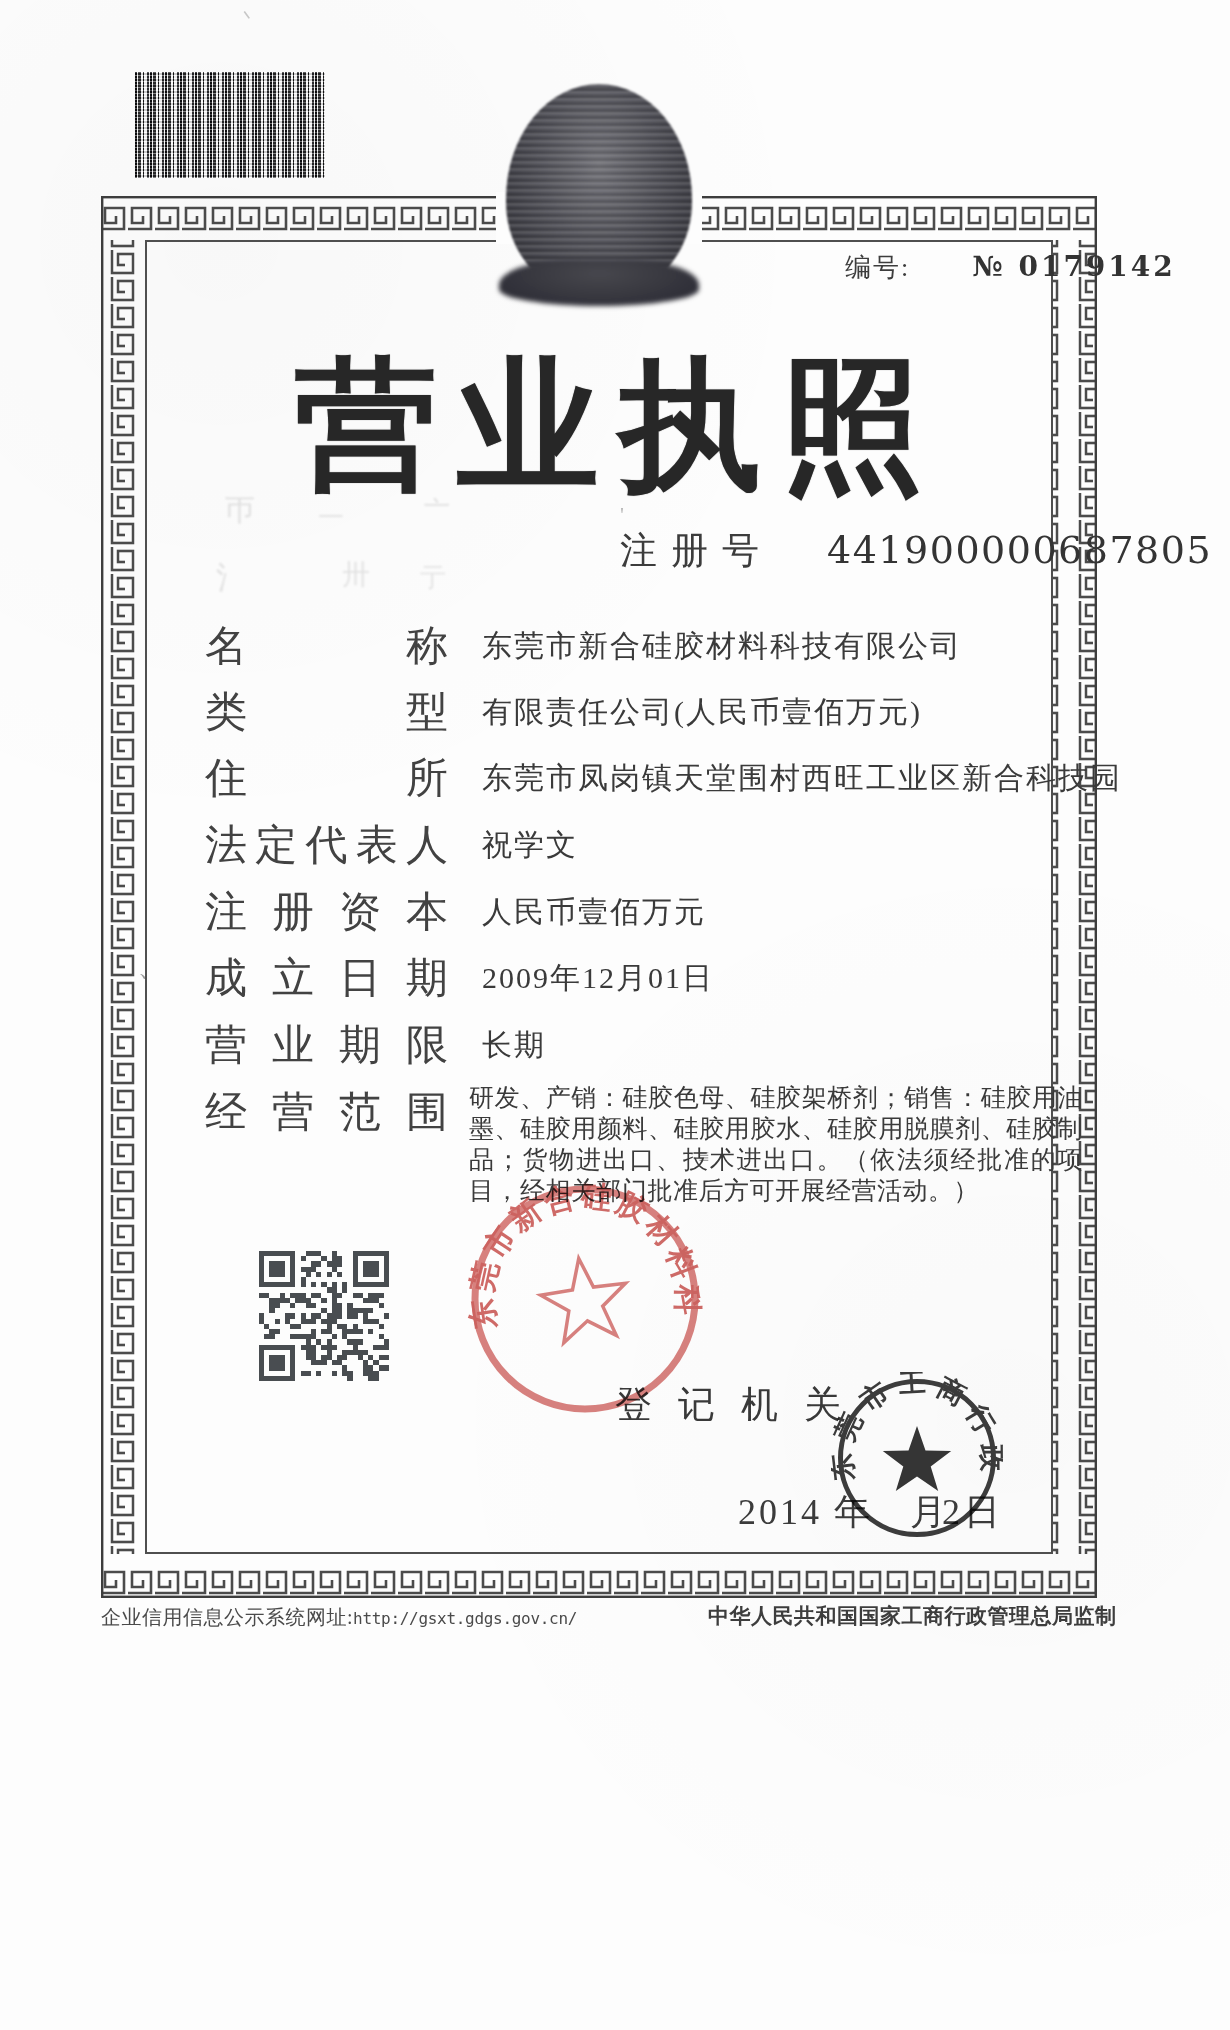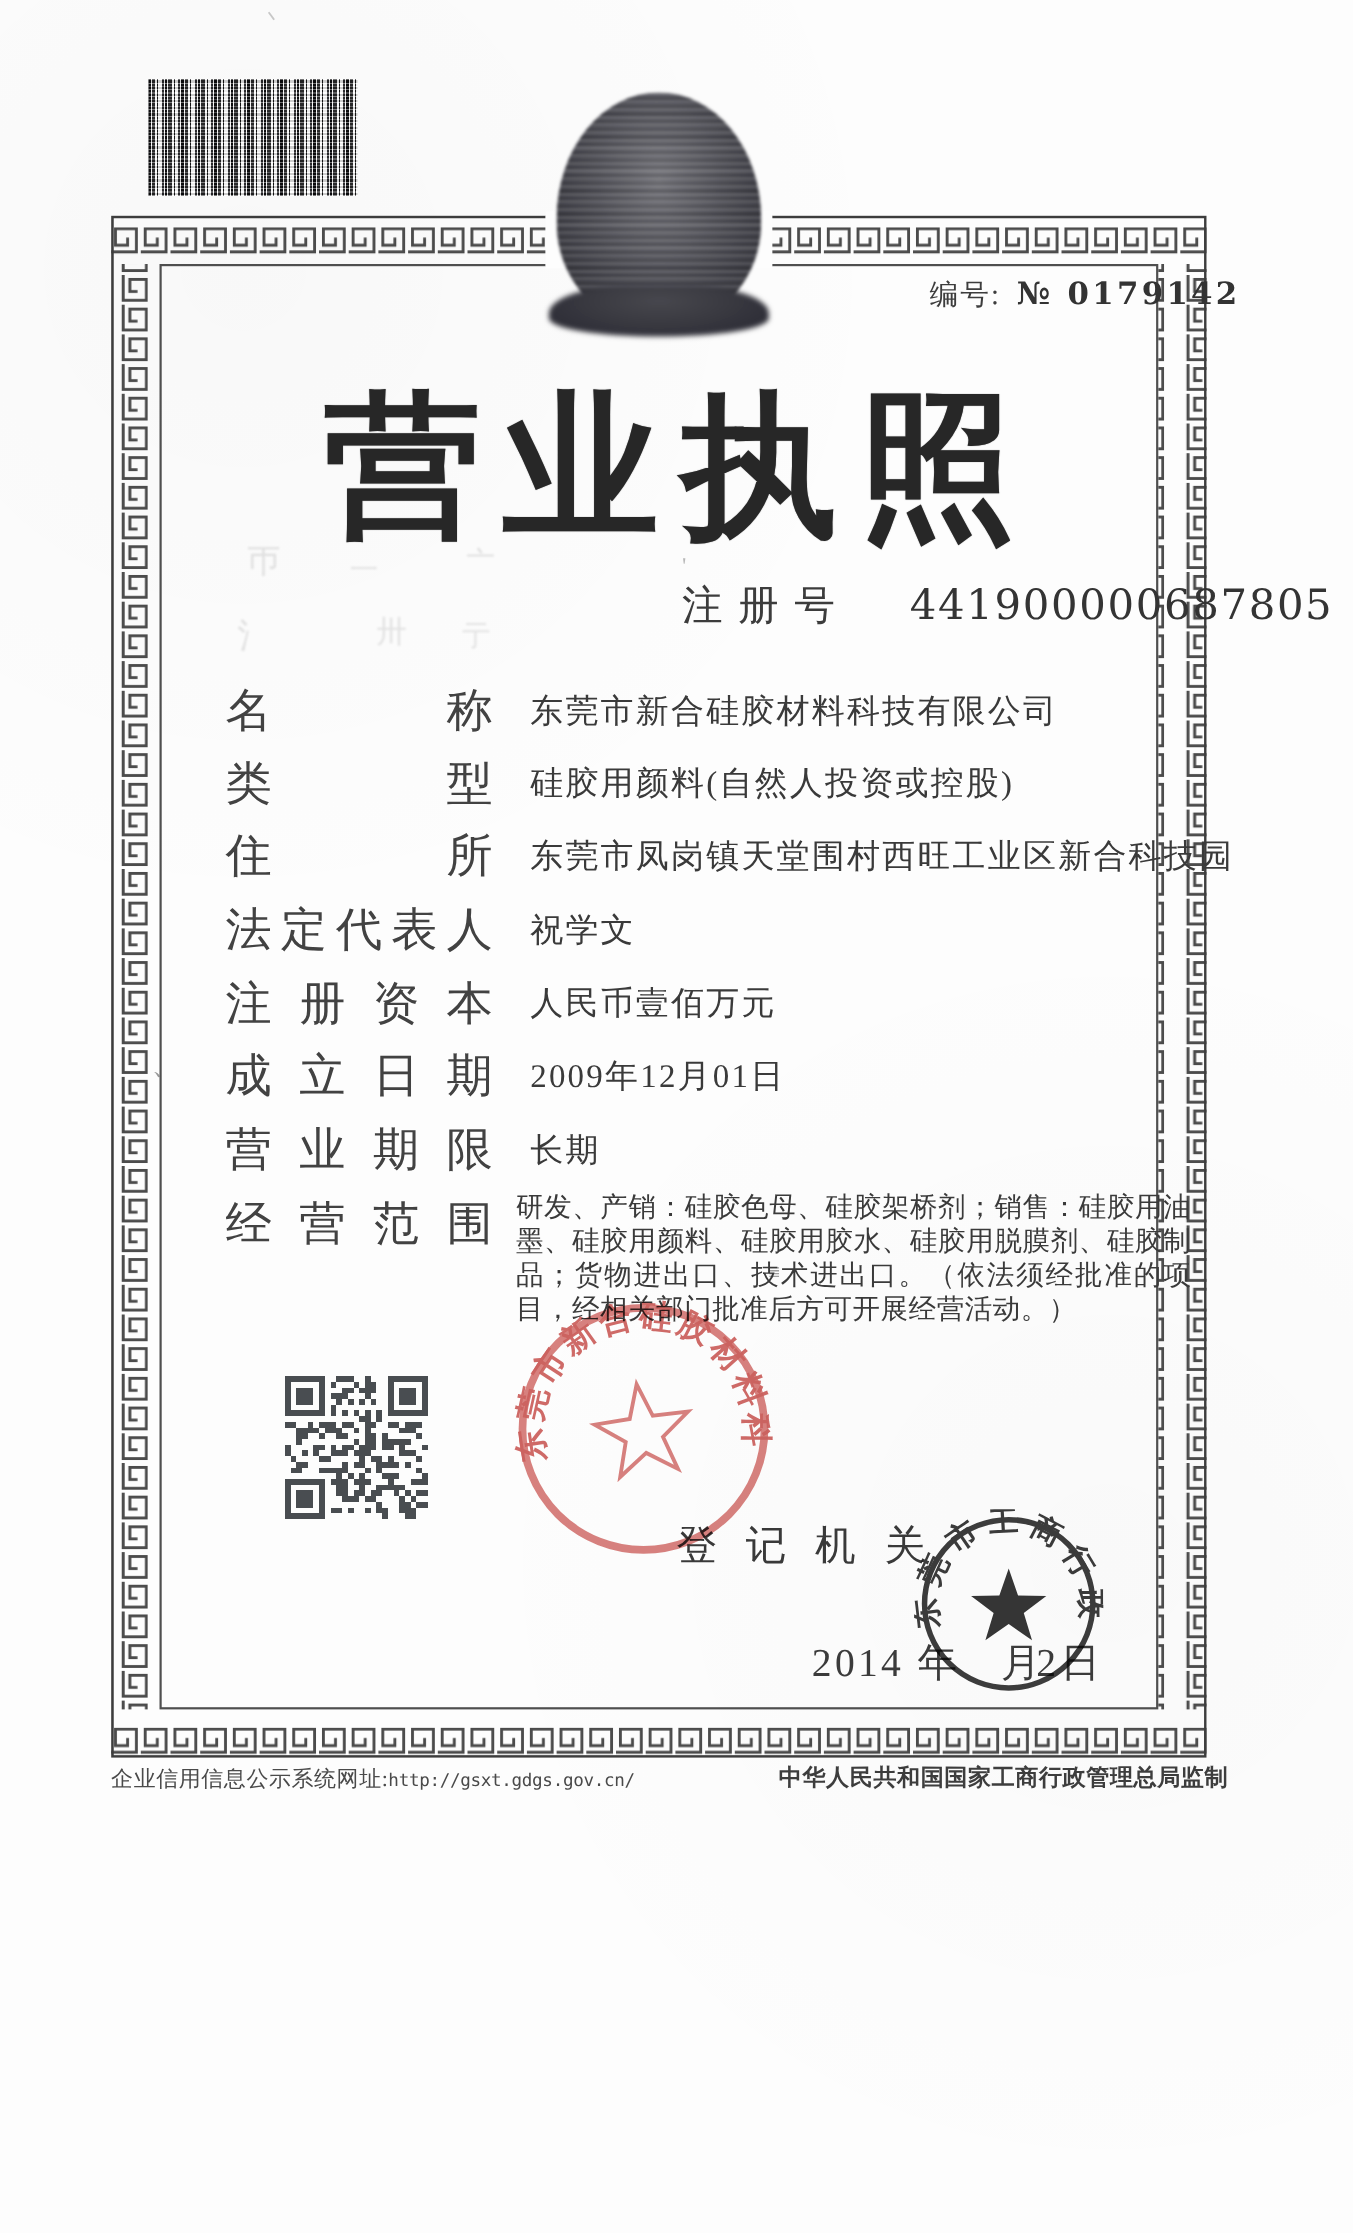--- a/index.html
+++ b/index.html
@@ -39,21 +39,21 @@
     filter: blur(2px);
   }
   .band-gap { left:496px; top:192px; width:206px; height:52px; background:#fdfdfd; z-index:2; }
 
   
   .frame { left:101px; top:196px; z-index:1; }
 
   
   .serial { left:845px; top:250px; height:36px; z-index:4; display:flex; align-items:flex-start; gap:14px; }
   .serial .s-label { font-size:26px; color:#3d3d3d; letter-spacing:2px; }
-  .serial .s-num { font-size:28px; font-weight:700; color:#333; letter-spacing:3px; font-family:"DejaVu Serif","Liberation Serif",serif; }
+  .serial .s-num { font-size:28px; font-weight:700; color:#333; letter-spacing:3px; font-family:"DejaVu Serif","Liberation Serif",serif;margin-left:48px; }
 
   .title {
     left:295px; top:344px; width:628px; height:162px; z-index:4;
     display:flex; justify-content:space-between; align-items:center;
     font-family:"Liberation Sans","DejaVu Sans",sans-serif;
     font-size:142px; font-weight:900; color:#2b2b2b; line-height:1;
     text-shadow:0 0 1px rgba(40,40,40,.6);
     filter: contrast(1.05);
   }
 
@@ -150,21 +150,21 @@
         <span>名</span>
         <span>称</span>
       </div>
     <div class="val">东莞市新合硅胶材料科技有限公司</div>
   </div>
   <div class="row" style="top:684px">
     <div class="lbl">
         <span>类</span>
         <span>型</span>
       </div>
-    <div class="val">硅胶用颜料(自然人投资或控股)</div>
+    <div class="val">有限责任公司(人民币壹佰万元)</div>
   </div>
   <div class="row" style="top:750px">
     <div class="lbl">
         <span>住</span>
         <span>所</span>
       </div>
     <div class="val">东莞市凤岗镇天堂围村西旺工业区新合科技园</div>
   </div>
   <div class="row" style="top:817px">
     <div class="lbl">

